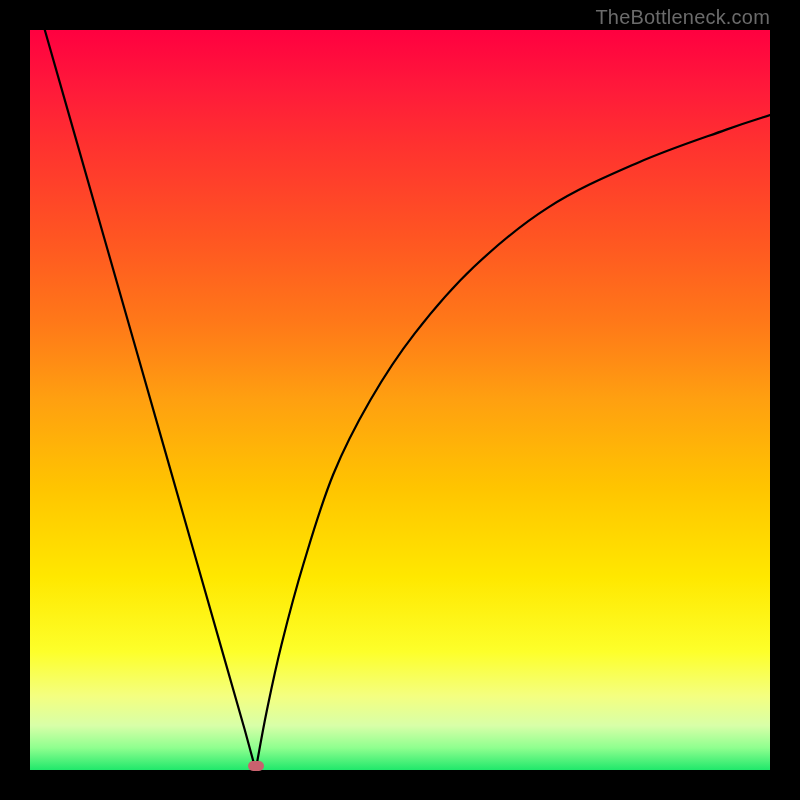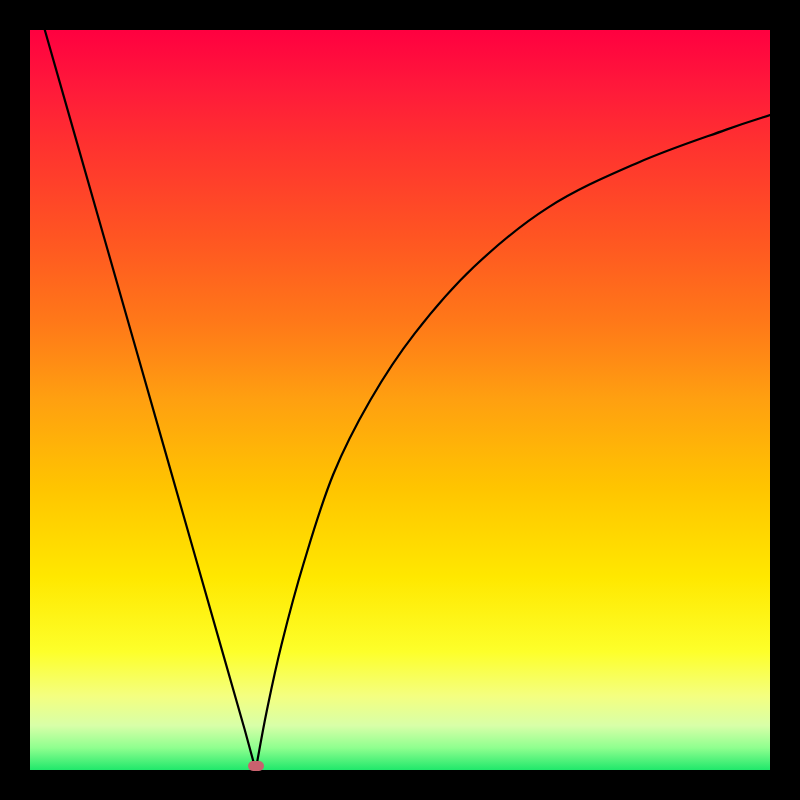--- a/index.html
+++ b/index.html
@@ -54,19 +54,20 @@
     position: absolute;
     left: 0; top: 0;
     width: 100%;
     height: 100%;
   }
 </style>
 </head>
 <body>
 
 <div class="frame">
+  <div class="watermark">TheBottleneck.com</div>
   <div class="plot-area">
     <svg class="curve" viewBox="0 0 740 740" preserveAspectRatio="none">
       <path id="curve-path" fill="none" stroke="#000" stroke-width="2.2" stroke-linecap="round" stroke-linejoin="round" d="M 14.80 0.00 L 44.40 103.60 L 74.00 207.20 L 103.60 310.80 L 133.20 414.40 L 162.80 518.00 L 192.40 621.60 L 214.60 699.30 L 225.70 740.00 C 227.70 729.34, 232.14 703.44, 236.80 680.80 C 241.46 658.16, 244.94 640.84, 251.60 614.20 C 258.26 587.56, 264.48 563.44, 273.80 532.80 C 283.12 502.16, 291.41 473.30, 303.40 444.00 C 315.39 414.70, 325.75 395.31, 340.40 370.00 C 355.05 344.69, 366.15 327.38, 384.80 303.40 C 403.45 279.42, 420.02 259.44, 444.00 236.80 C 467.98 214.16, 488.70 196.25, 518.00 177.60 C 547.30 158.95, 574.83 147.19, 606.80 133.20 C 638.77 119.21, 671.62 108.56, 695.60 99.90 C 719.58 91.24, 732.01 87.76, 740.00 85.10"></path>
     </svg>
     <div id="marker" class="marker" style="left: 225.7px; top: 736.3px; background: rgb(201, 97, 110);"></div>
   </div>
 </div>
 
 </body></html>

